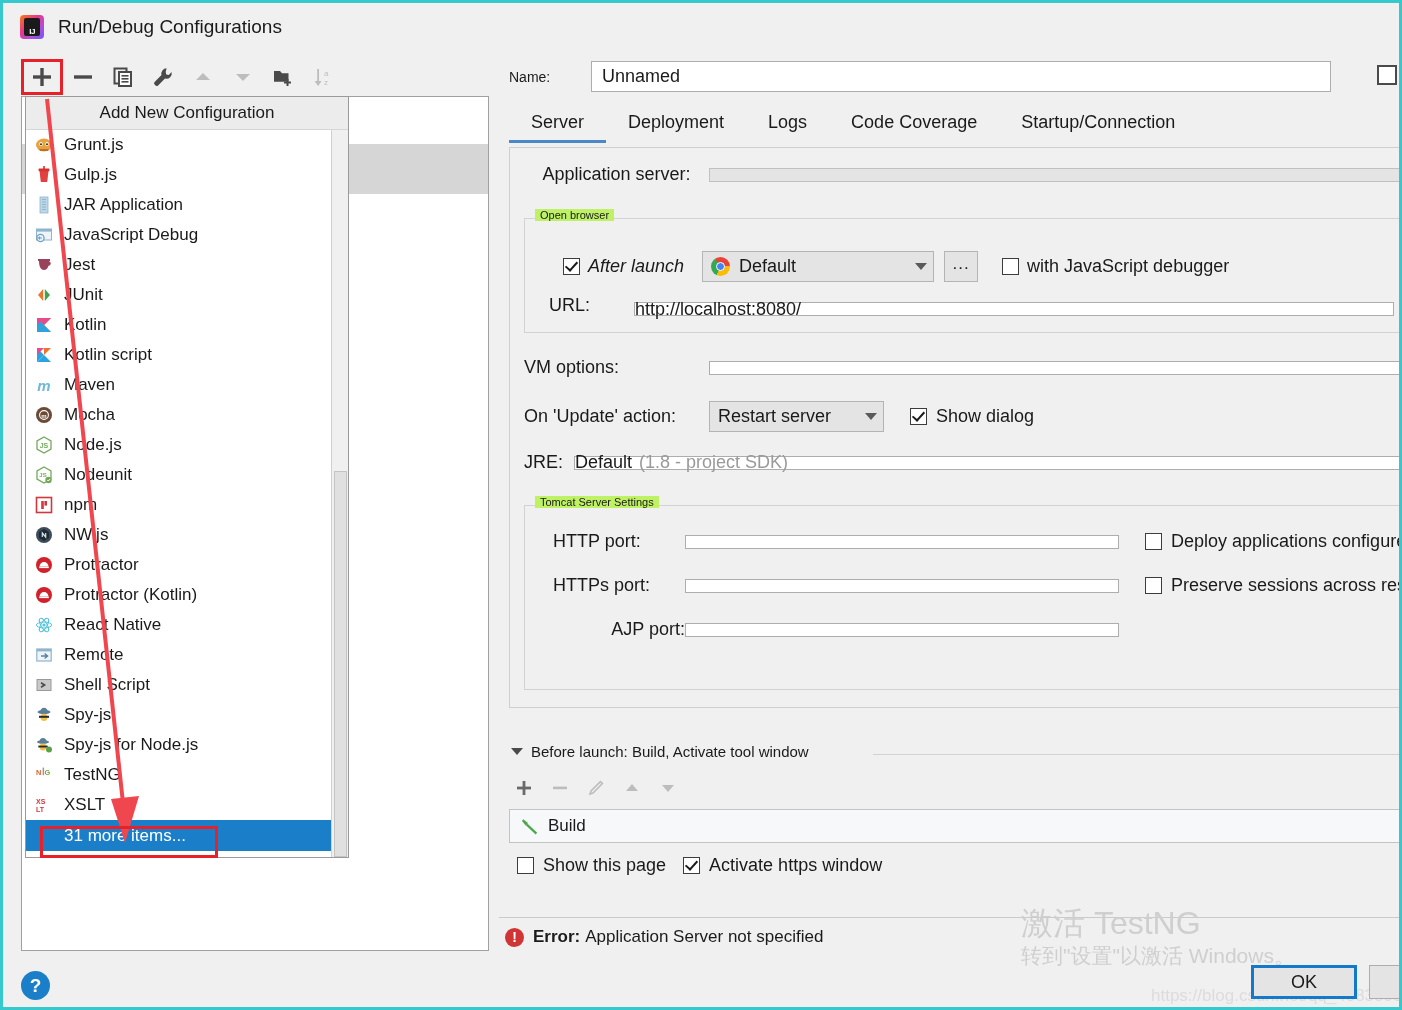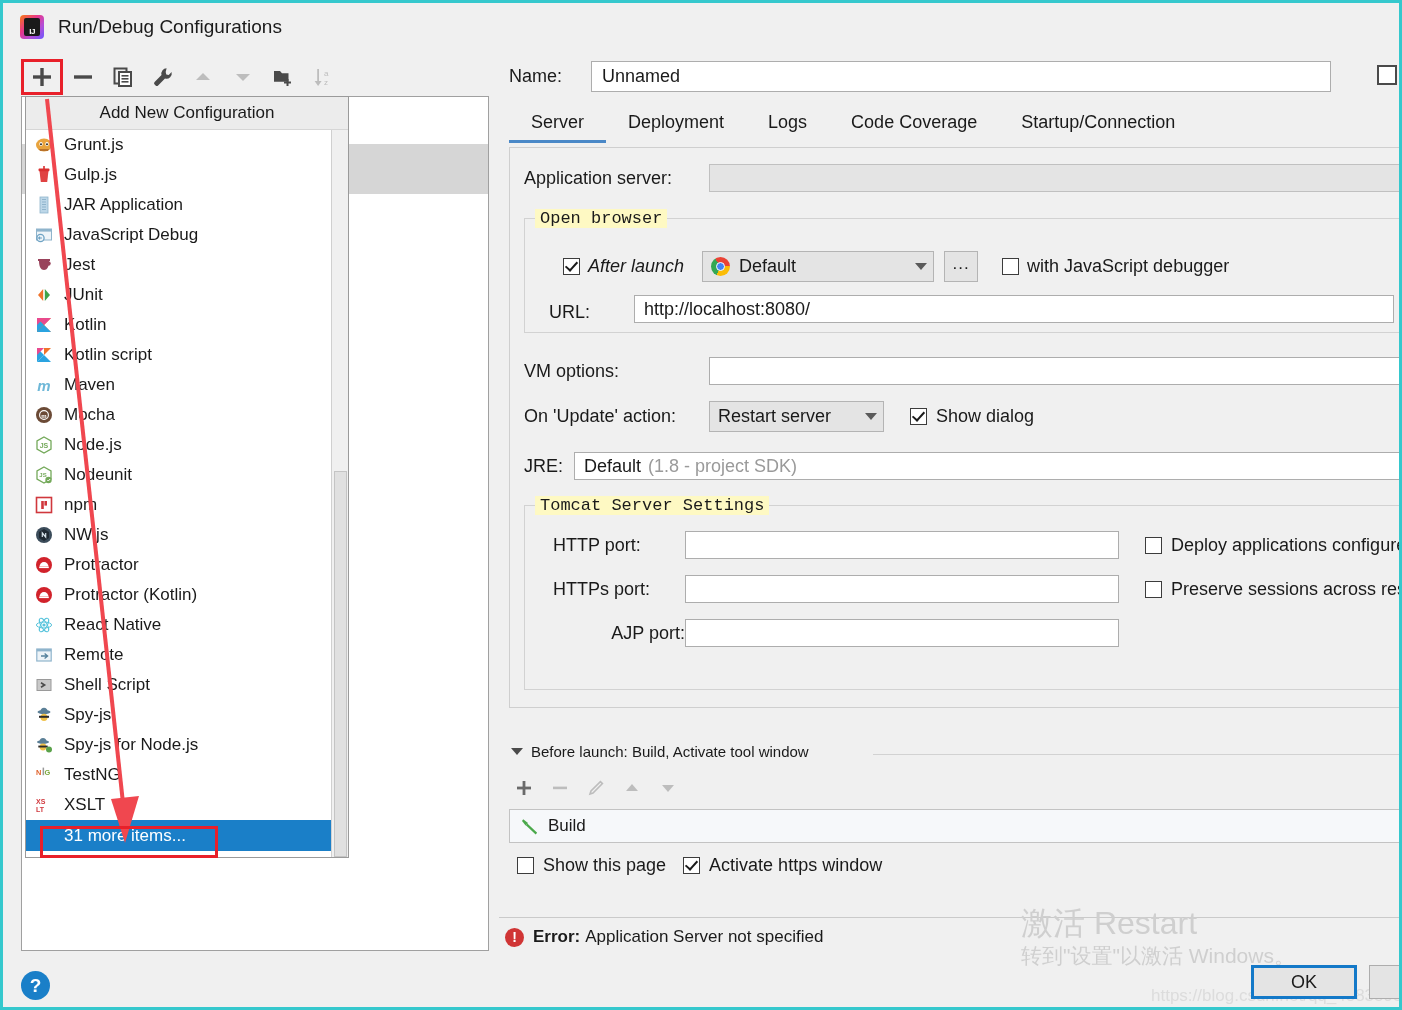--- a/index.html
+++ b/index.html
@@ -194,21 +194,21 @@
   
   .ann-arrow { position:absolute; left:0; top:0; width:1402px; height:1010px; pointer-events:none; z-index:55; }
 
   
   .name-row {
     position: absolute;
     left: 506px; top: 58px;
     display: flex;
     align-items: center;
   }
-  .name-label { font-size: 18px; color:#1a1a1a; width: 82px; }
+  .name-label { font-size: 14px; color:#1a1a1a; width: 82px; }
   .name-input {
     width: 740px; height: 31px;
     background: #ffffff;
     border: 1px solid #adadad;
     box-sizing: border-box;
     display: flex; align-items: center;
     padding-left: 10px;
     font-size: 18px; color:#1a1a1a;
   }
   .share-cb {
@@ -263,46 +263,44 @@
     border-top: none;
     box-sizing: border-box;
   }
 
   .row { position: absolute; display: flex; align-items: center; }
   .lbl { font-size: 18px; color: #1a1a1a; }
   .field {
     background: #ffffff;
     border: 1px solid #adadad;
     box-sizing: border-box;
-    height: 28px;
+    height: 14px;
     display: flex;
     align-items: center;
-    padding-left: 9px;
     font-size: 18px;
     color: #1a1a1a;
   }
   .field.disabled {
     background: #e4e4e4;
     border: 1px solid #c0c0c0;
   }
 
   
   .group {
     position: absolute;
     border: 1px solid #d2d2d2;
     box-sizing: border-box;
   }
   .group-title {
     position: absolute;
     top: -10px; left: 10px;
-    background: #fef9c3;
+    background: #bef264;
     padding: 0 5px;
-    font-size: 17px;
+    font-size: 11px;
     color: #1a1a1a;
-    font-family: Liberation Mono, monospace;
   }
 
   .cb {
     width: 17px; height: 17px;
     border: 1.6px solid #3c3c3c;
     background: #ffffff;
     box-sizing: border-box;
     position: relative;
     flex: 0 0 auto;
   }
@@ -853,21 +851,21 @@
     <div class="tab">Deployment</div>
     <div class="tab">Logs</div>
     <div class="tab">Code Coverage</div>
     <div class="tab">Startup/Connection</div>
   </div>
   <div class="tabs-underline"></div>
 
   <div class="content-card">
 
     <div class="row" style="left:14px; top:16px;">
-      <div class="lbl" style="width:185px;">Application server:</div>
+      <div class="lbl" style="width:185px;text-align:center;">Application server:</div>
       <div class="field disabled" style="width:700px;"></div>
     </div>
 
     <div class="group" style="left:14px; top:70px; width:885px; height:115px;">
       <div class="group-title">Open browser</div>
 
       <div class="row" style="left:38px; top:32px;">
         <div class="cb checked"></div>
         <div class="lbl" style="margin-left:8px;font-style:italic;">After launch</div>
         <div class="combo" style="margin-left:18px; width:232px;">
@@ -986,21 +984,21 @@
   </div>
 
   <div class="err-rule"></div>
   <div class="err-row">
     <span class="err-ico">!</span>
     <span class="err-strong">Error:</span>
     <span>Application Server not specified</span>
   </div>
 
   <div class="wm">
-    <div class="l1">激活 Restart</div>
+    <div class="l1">激活 TestNG</div>
     <div class="l2">转到"设置"以激活 Windows。</div>
   </div>
   <div class="wm-url">https://blog.csdn.net/qq_48838980</div>
 
   <div class="help-btn">?</div>
   <div class="btn ok">OK</div>
   <div class="btn cancel">C</div>
 
 </div>
 

